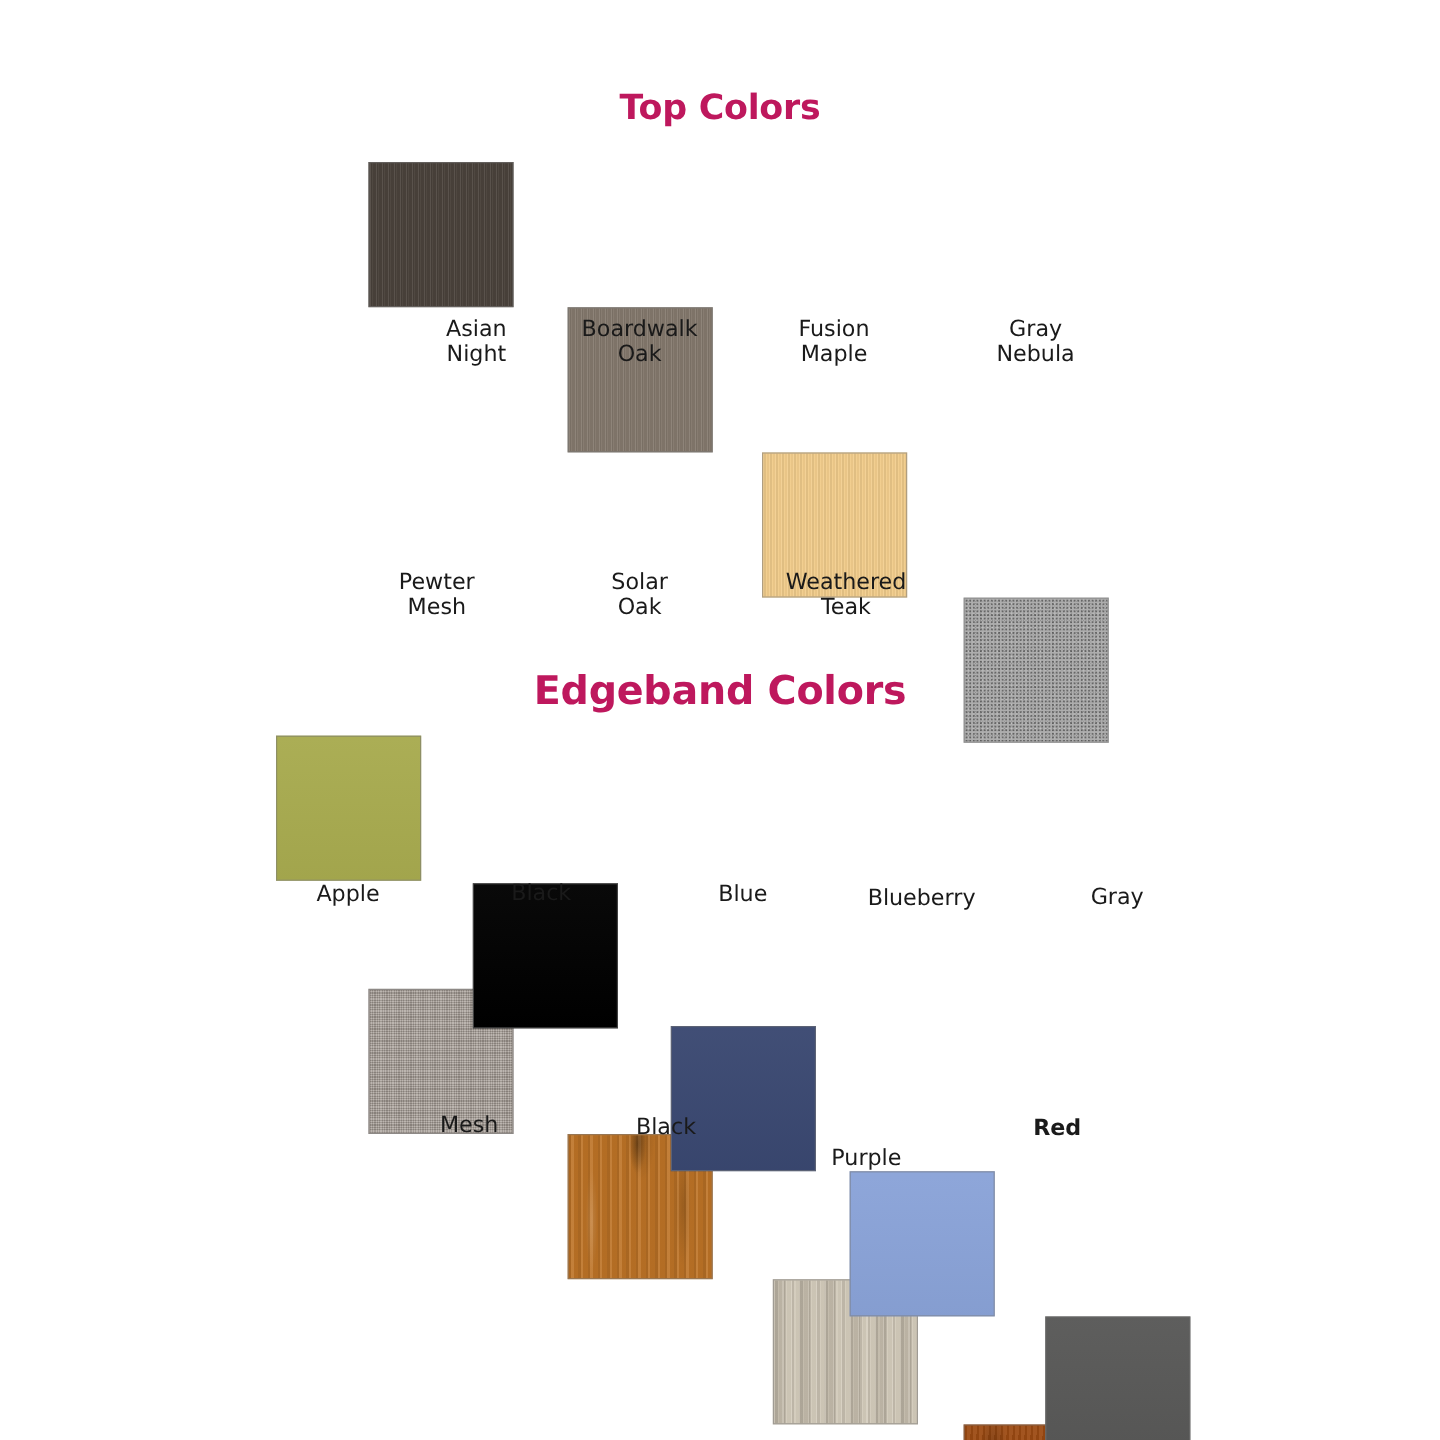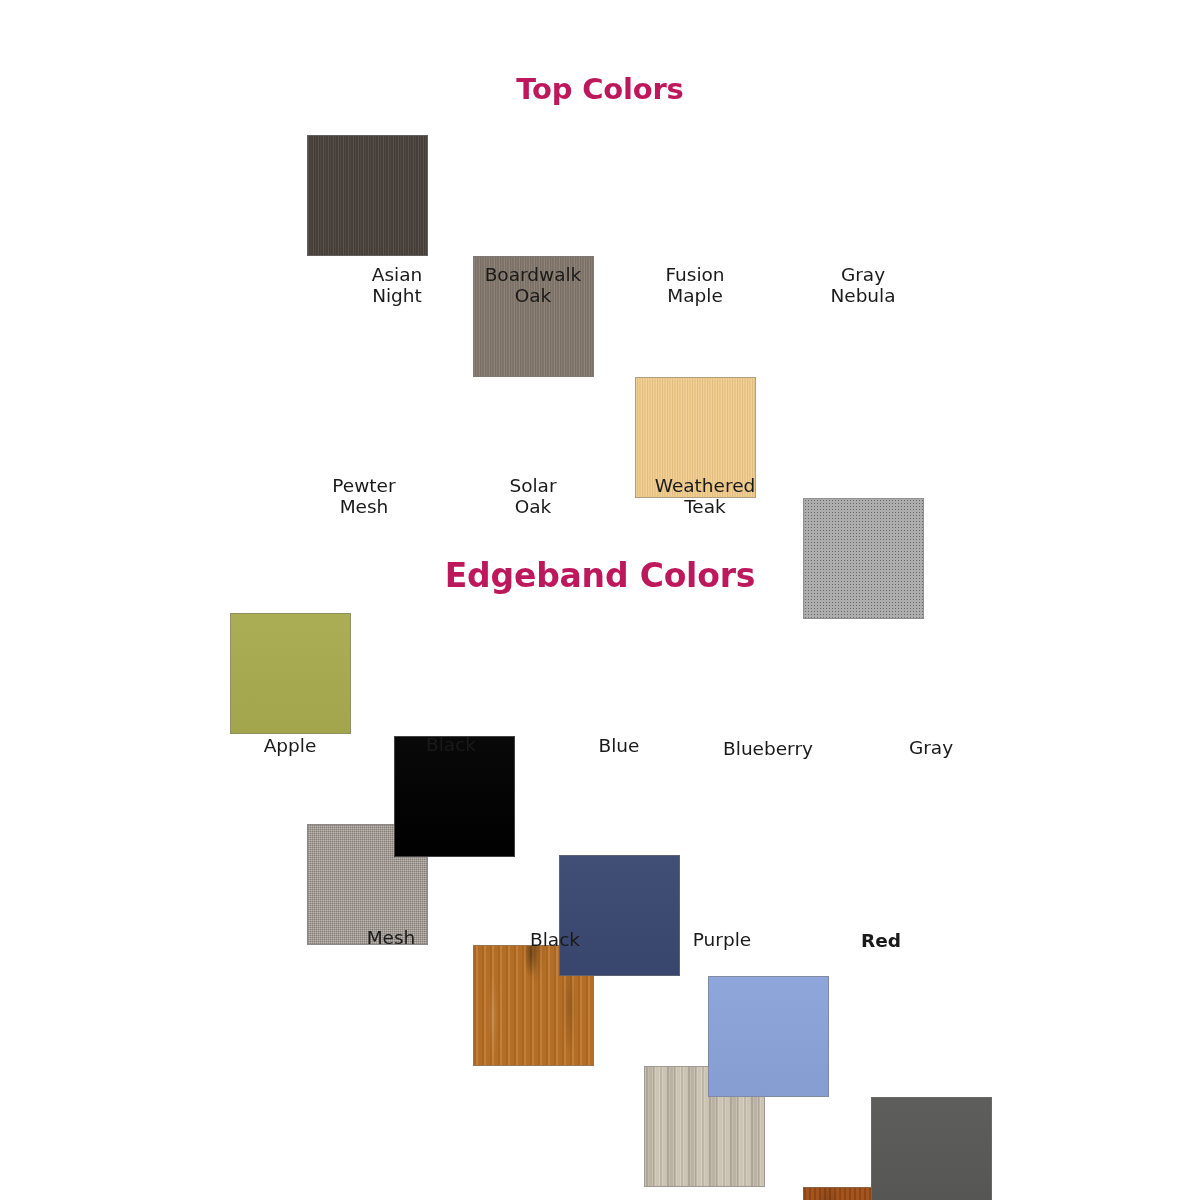--- a/index.html
+++ b/index.html
@@ -174,18 +174,18 @@
     <div class="swatch tex solid" style="left: 692px; top: 613px; background-color: rgb(138, 163, 216);"></div>
     <div class="swatch-label" style="left:667px; top:738px;">Blueberry</div>
 
     <div class="swatch tex solid" style="left: 855px; top: 613px; background-color: rgb(88, 88, 87);"></div>
     <div class="swatch-label" style="left:830px; top:737px;">Gray</div>
 
     <div class="swatch-label" style="left:290px; top:927px;">Mesh</div>
 
     <div class="swatch-label" style="left:454px; top:929px;">Black</div>
 
-    <div class="swatch-label" style="left:621px; top:929px;">Purple</div>
+    <div class="swatch-label" style="left:621px; top:955px;">Purple</div>
 
     <div class="swatch-label" style="left:780px; top:930px;font-weight:bold;">Red</div>
   </div>
 
 </div>
 
 </body></html>

